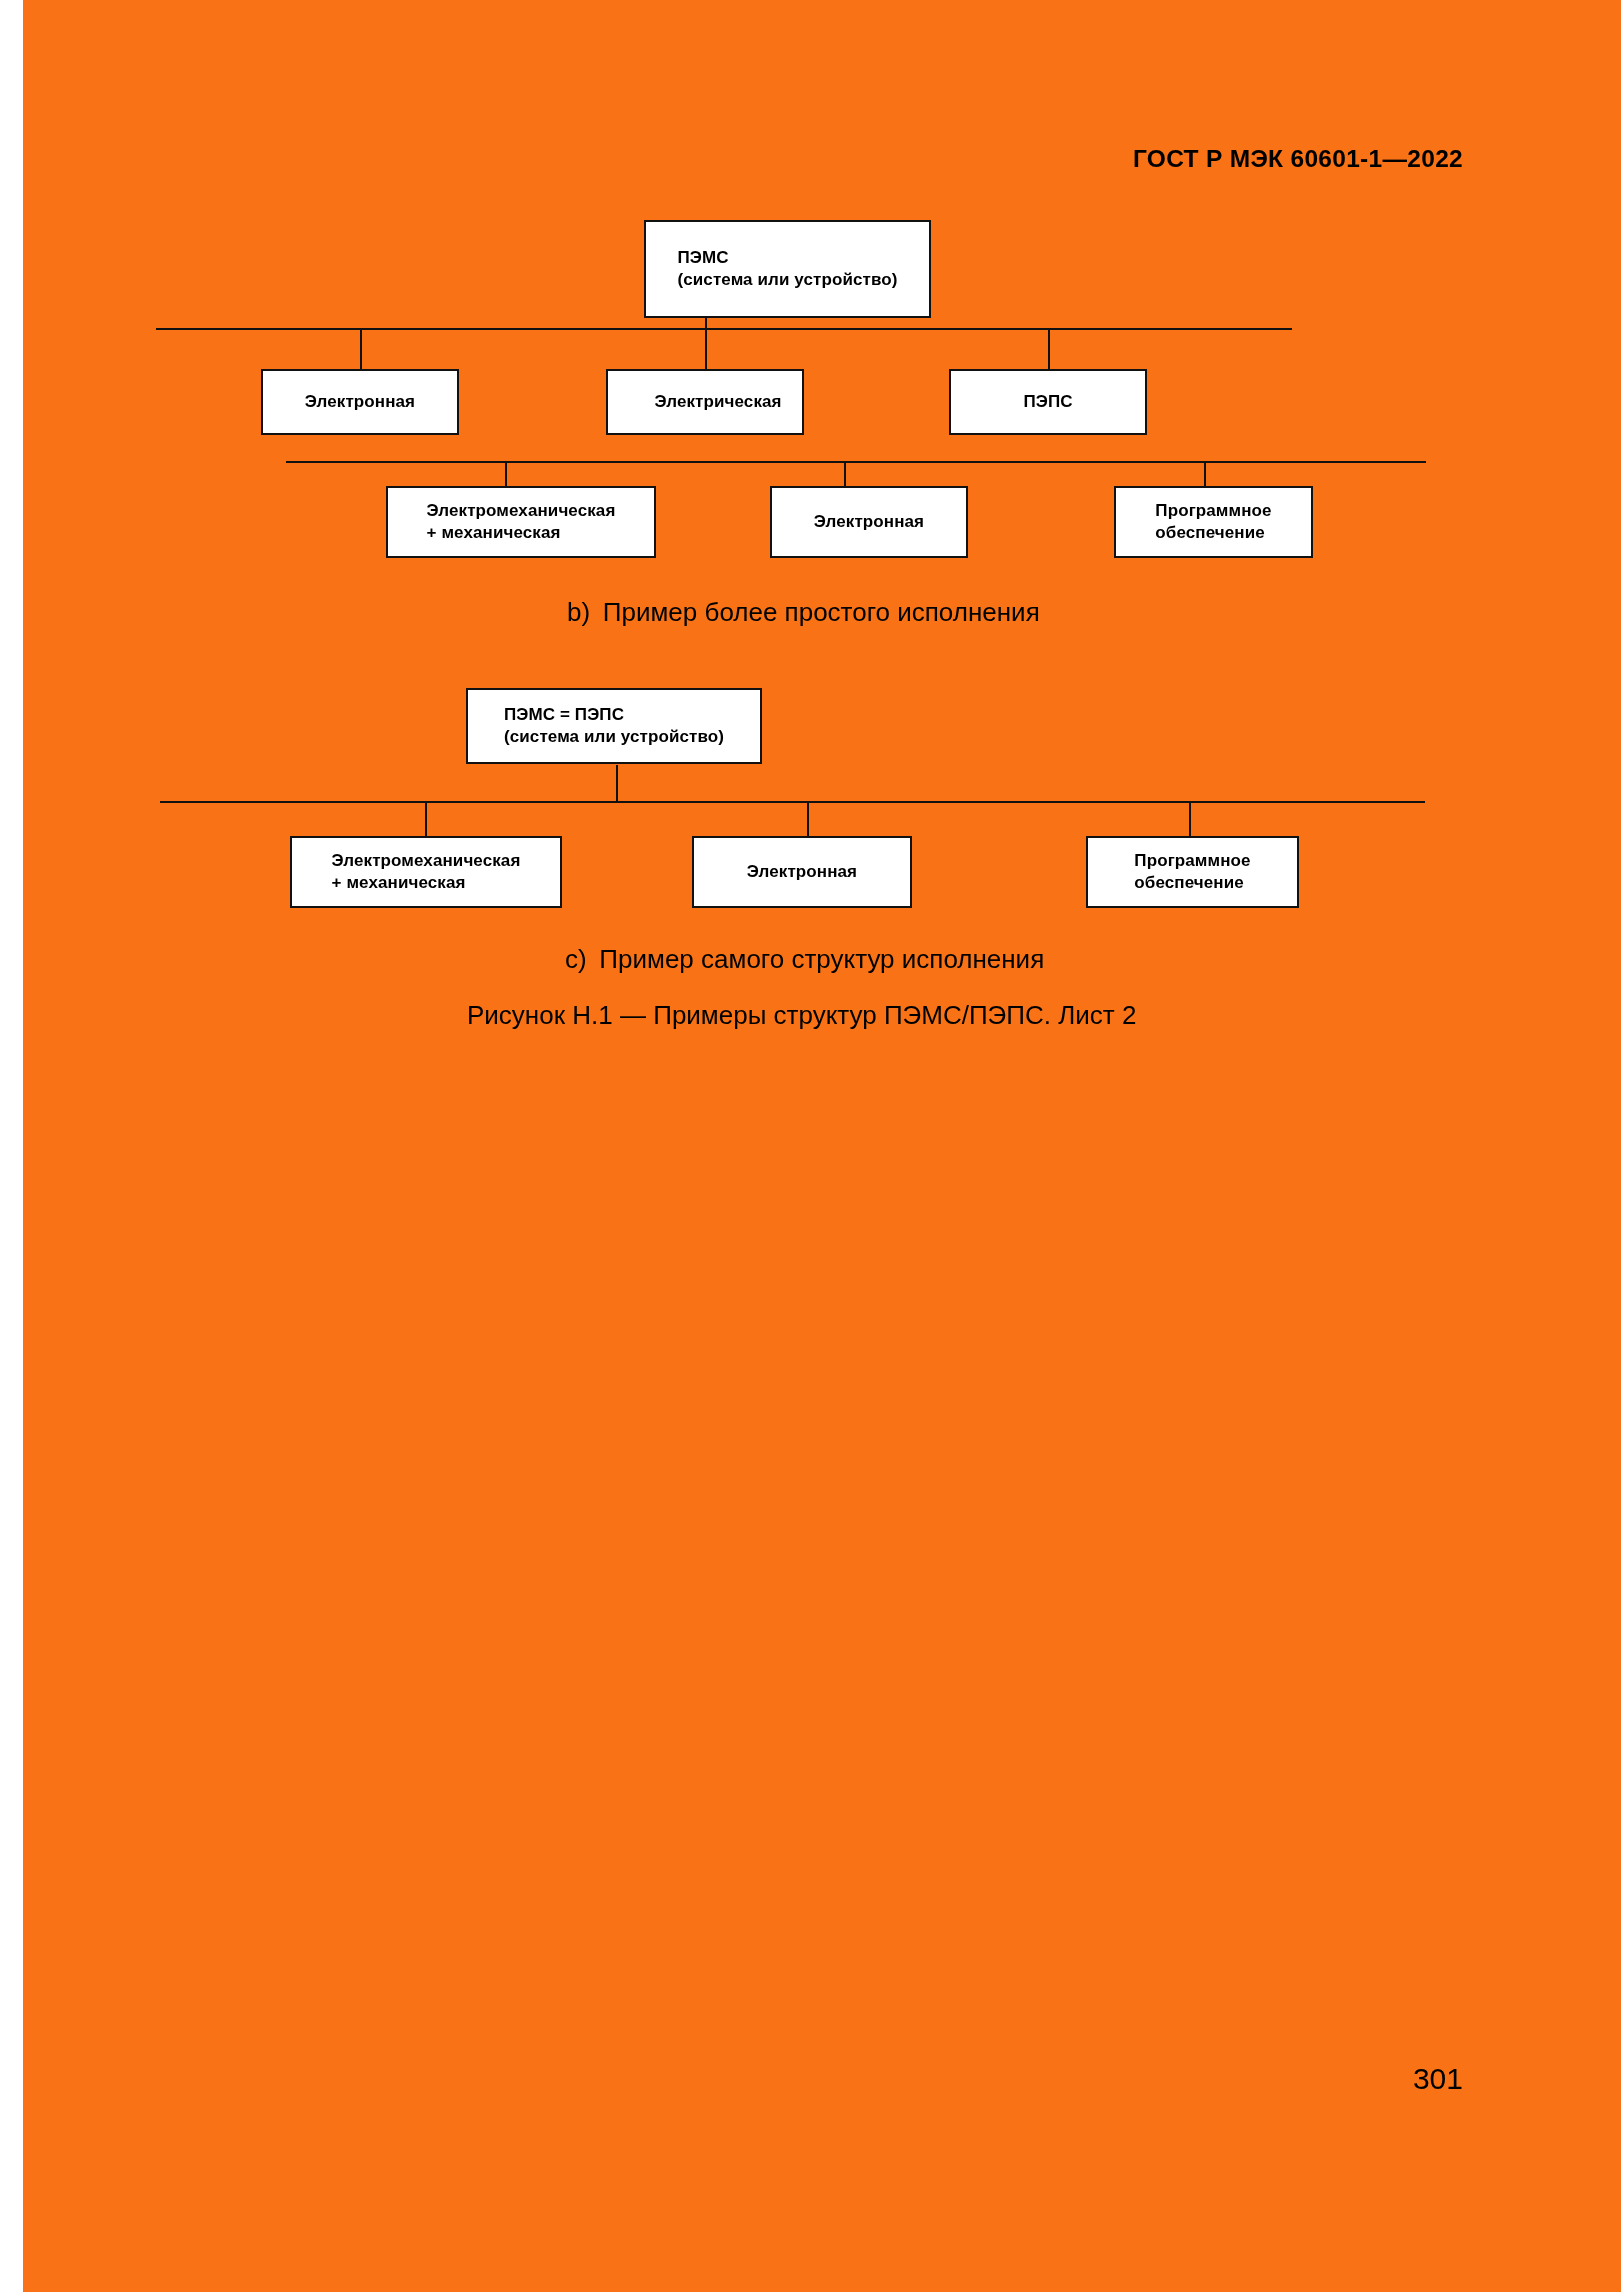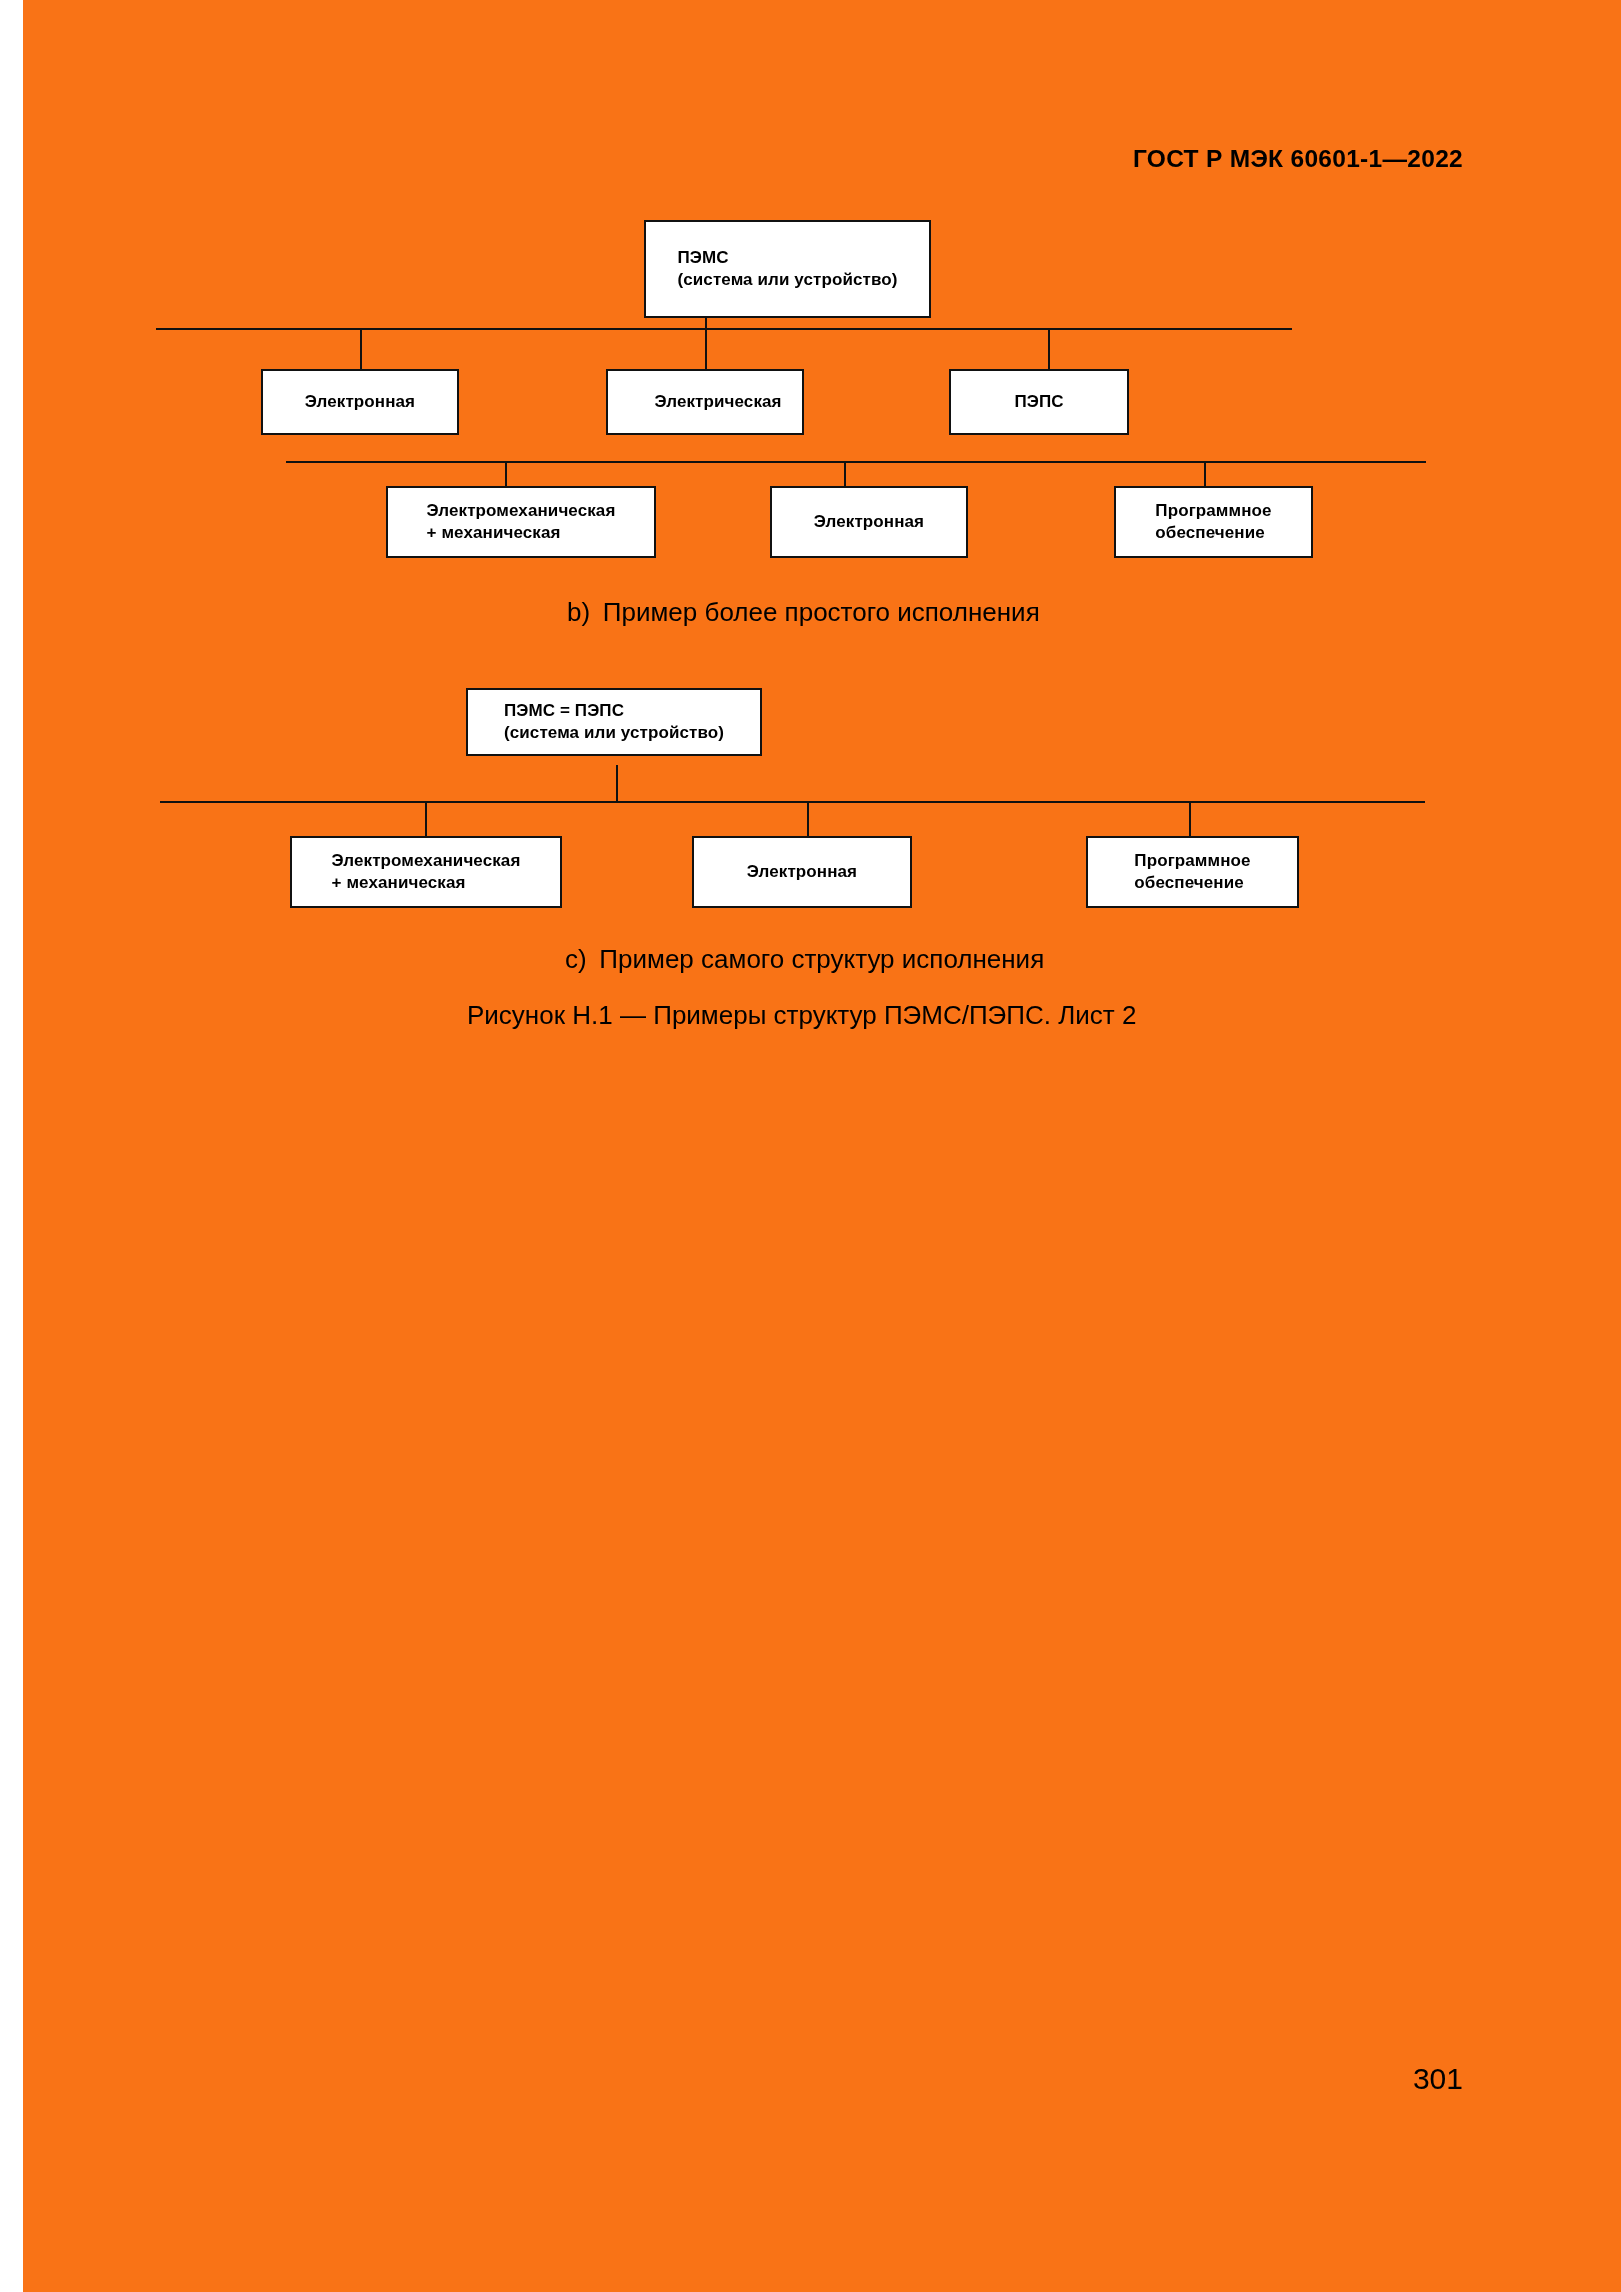--- a/index.html
+++ b/index.html
@@ -110,21 +110,21 @@
         <span class="ln">Электронная</span>
       </div>
     </div>
 
     <div class="node" style="left:583px; top:369px; width:198px; height:66px;padding-left:30px;">
       <div>
         <span class="ln">Электрическая</span>
       </div>
     </div>
 
-    <div class="node" style="left:926px; top:369px; width:180px; height:66px;">
+    <div class="node" style="left:926px; top:369px; width:198px; height:66px;">
       <div>
         <span class="ln">ПЭПС</span>
       </div>
     </div>
 
     <div class="bus" style="left:263px; top:461px; width:1140px;"></div>
 
     <div class="drop" style="left:482px; top:461px; height:25.5px;"></div>
     <div class="drop" style="left:821px; top:461px; height:25.5px;"></div>
     <div class="drop" style="left:1181px; top:461px; height:25.5px;"></div>
@@ -149,21 +149,21 @@
       </div>
     </div>
 
     <div class="subcaption" style="left:544px; top:597px;">
       <span class="marker">b)</span><span>Пример более простого исполнения</span>
     </div>
   </div>
 
   <div>
 
-    <div class="node" style="left:443px; top:688px; width:296px; height:68px;">
+    <div class="node" style="left:443px; top:688px; width:296px; height:76px;">
       <div>
         <span class="ln">ПЭМС = ПЭПС</span>
         <span class="ln">(система или устройство)</span>
       </div>
     </div>
 
     <div class="drop" style="left:593px; top:765px; height:36px;"></div>
 
     <div class="bus" style="left:137px; top:801px; width:1265px;"></div>
 

